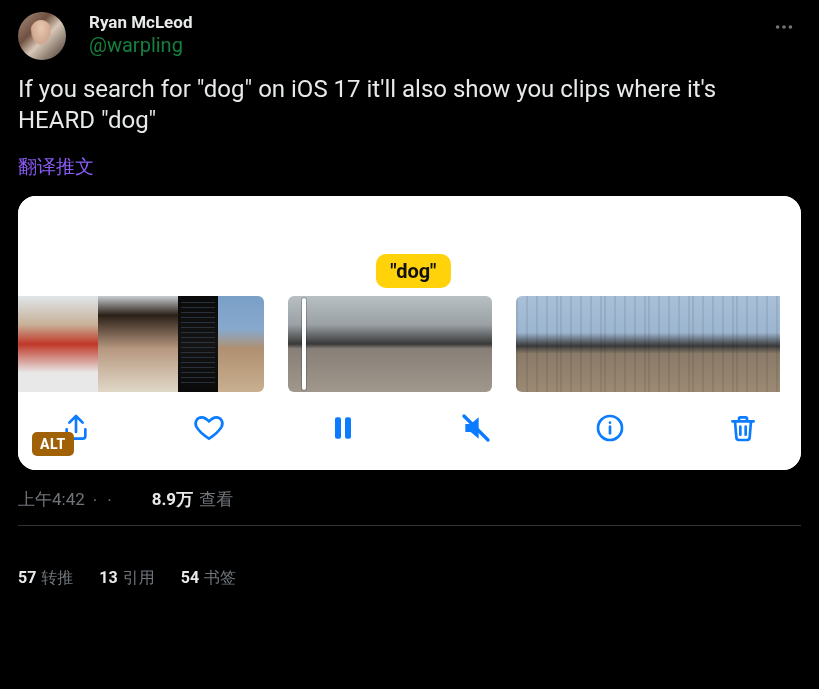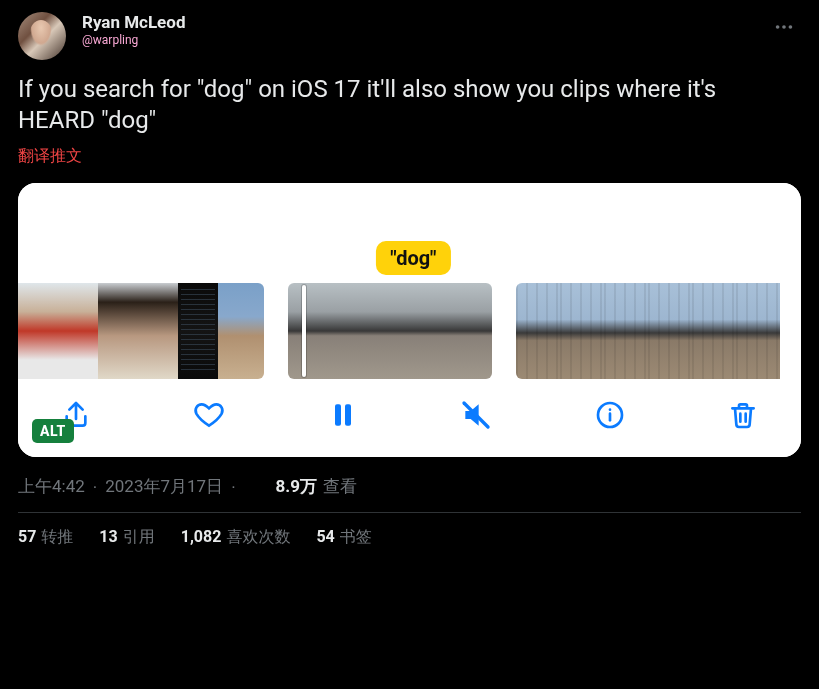--- a/index.html
+++ b/index.html
@@ -10,21 +10,21 @@
     width: 819px;
     height: 689px;
     overflow: hidden;
   }
   .tweet {
     padding: 12px 18px;
   }
   .header {
     display: flex;
     align-items: flex-start;
-    gap: 16px;
+    gap: 23px;
     position: relative;
   }
   .avatar {
     width: 48px;
     height: 48px;
     border-radius: 50%;
     background: linear-gradient(135deg, #a89080 0%, #705040 35%, #d8c8b8 55%, #403028 100%);
     flex-shrink: 0;
     position: relative;
     overflow: hidden;
@@ -32,44 +32,44 @@
   .avatar::after {
     content: "";
     position: absolute;
     top: 8px; left: 12px;
     width: 22px; height: 26px;
     background: radial-gradient(ellipse at 50% 30%, #e8c8b0 0%, #d0a890 60%, transparent 70%);
     border-radius: 50% 50% 40% 40%;
   }
   .names { display: flex; flex-direction: column; line-height: 1.25; }
   .display-name { font-weight: 700; font-size: 17px; color: #e7e9ea; }
-  .handle { font-size: 12px; color: #f9a8d4; }
+  .handle { font-size: 20px; color: #15803d; }
   .more {
     position: absolute;
     top: 0; right: 0;
     color: #71767b;
     font-size: 20px;
     letter-spacing: 2px;
     padding: 4px 6px;
     cursor: pointer;
     user-select: none;
   }
   .tweet-text {
     margin-top: 14px;
     font-size: 24px;
     line-height: 1.3;
     color: #e7e9ea;
     font-weight: 400;
     max-width: 760px;
   }
   .translate-link {
     display: inline-block;
-    margin-top: 10px;
-    color: #ef4444;
-    font-size: 16px;
+    margin-top: 18px;
+    color: #8b5cf6;
+    font-size: 19px;
     cursor: pointer;
   }
   .media-card {
     margin-top: 16px;
     background: #fff;
     border-radius: 18px;
     overflow: hidden;
     position: relative;
     width: 100%;
   }
@@ -161,21 +161,21 @@
     display: flex; align-items: center; justify-content: center;
     color: #0b7bff;
     cursor: pointer;
   }
   .tb-btn svg { width: 32px; height: 32px; stroke: #0b7bff; fill: none; stroke-width: 2; }
   .tb-btn.pause svg rect { fill: #0b7bff; stroke: none; }
   .alt-badge {
     position: absolute;
     left: 14px;
     bottom: 14px;
-    background: #15803d;
+    background: #a16207;
     color: #fff;
     font-size: 14px;
     font-weight: 800;
     padding: 4px 8px;
     border-radius: 5px;
     letter-spacing: 0.5px;
   }
   .meta-line {
     margin-top: 18px;
     color: #71767b;
@@ -191,21 +191,21 @@
     border: none;
     border-top: 1px solid #2f3336;
     margin: 14px 0;
   }
   .stats {
     display: flex;
     gap: 26px;
     font-size: 16px;
     color: #71767b;
   }
-  .stats .stat { display: flex; gap: 5px; cursor: pointer; }
+  .stats .stat { display: flex; gap: 5px; cursor: pointer; margin-top: 28px; }
   .stats .stat .num { color: #e7e9ea; font-weight: 700; }
 </style>
 </head>
 <body>
 
 <article class="tweet">
 
   <header class="header">
     <div class="avatar"></div>
     <div class="names">
@@ -296,40 +296,35 @@
         </svg>
       </div>
     </div>
 
     <div class="alt-badge">ALT</div>
   </div>
 
   <div class="meta-line">
     <span>上午4:42</span>
     <span class="dot"></span>
-    <span>2023年7月17日</span>
     <span class="dot"></span>
     <span class="views-count">8.9万</span>
     <span>查看</span>
   </div>
 
   <hr class="divider">
 
   <div class="stats">
     <div class="stat">
       <span class="num">57</span>
       <span>转推</span>
     </div>
     <div class="stat">
       <span class="num">13</span>
       <span>引用</span>
     </div>
     <div class="stat">
-      <span class="num">1,082</span>
-      <span>喜欢次数</span>
-    </div>
-    <div class="stat">
       <span class="num">54</span>
       <span>书签</span>
     </div>
   </div>
 
 </article>
 
 </body></html>

